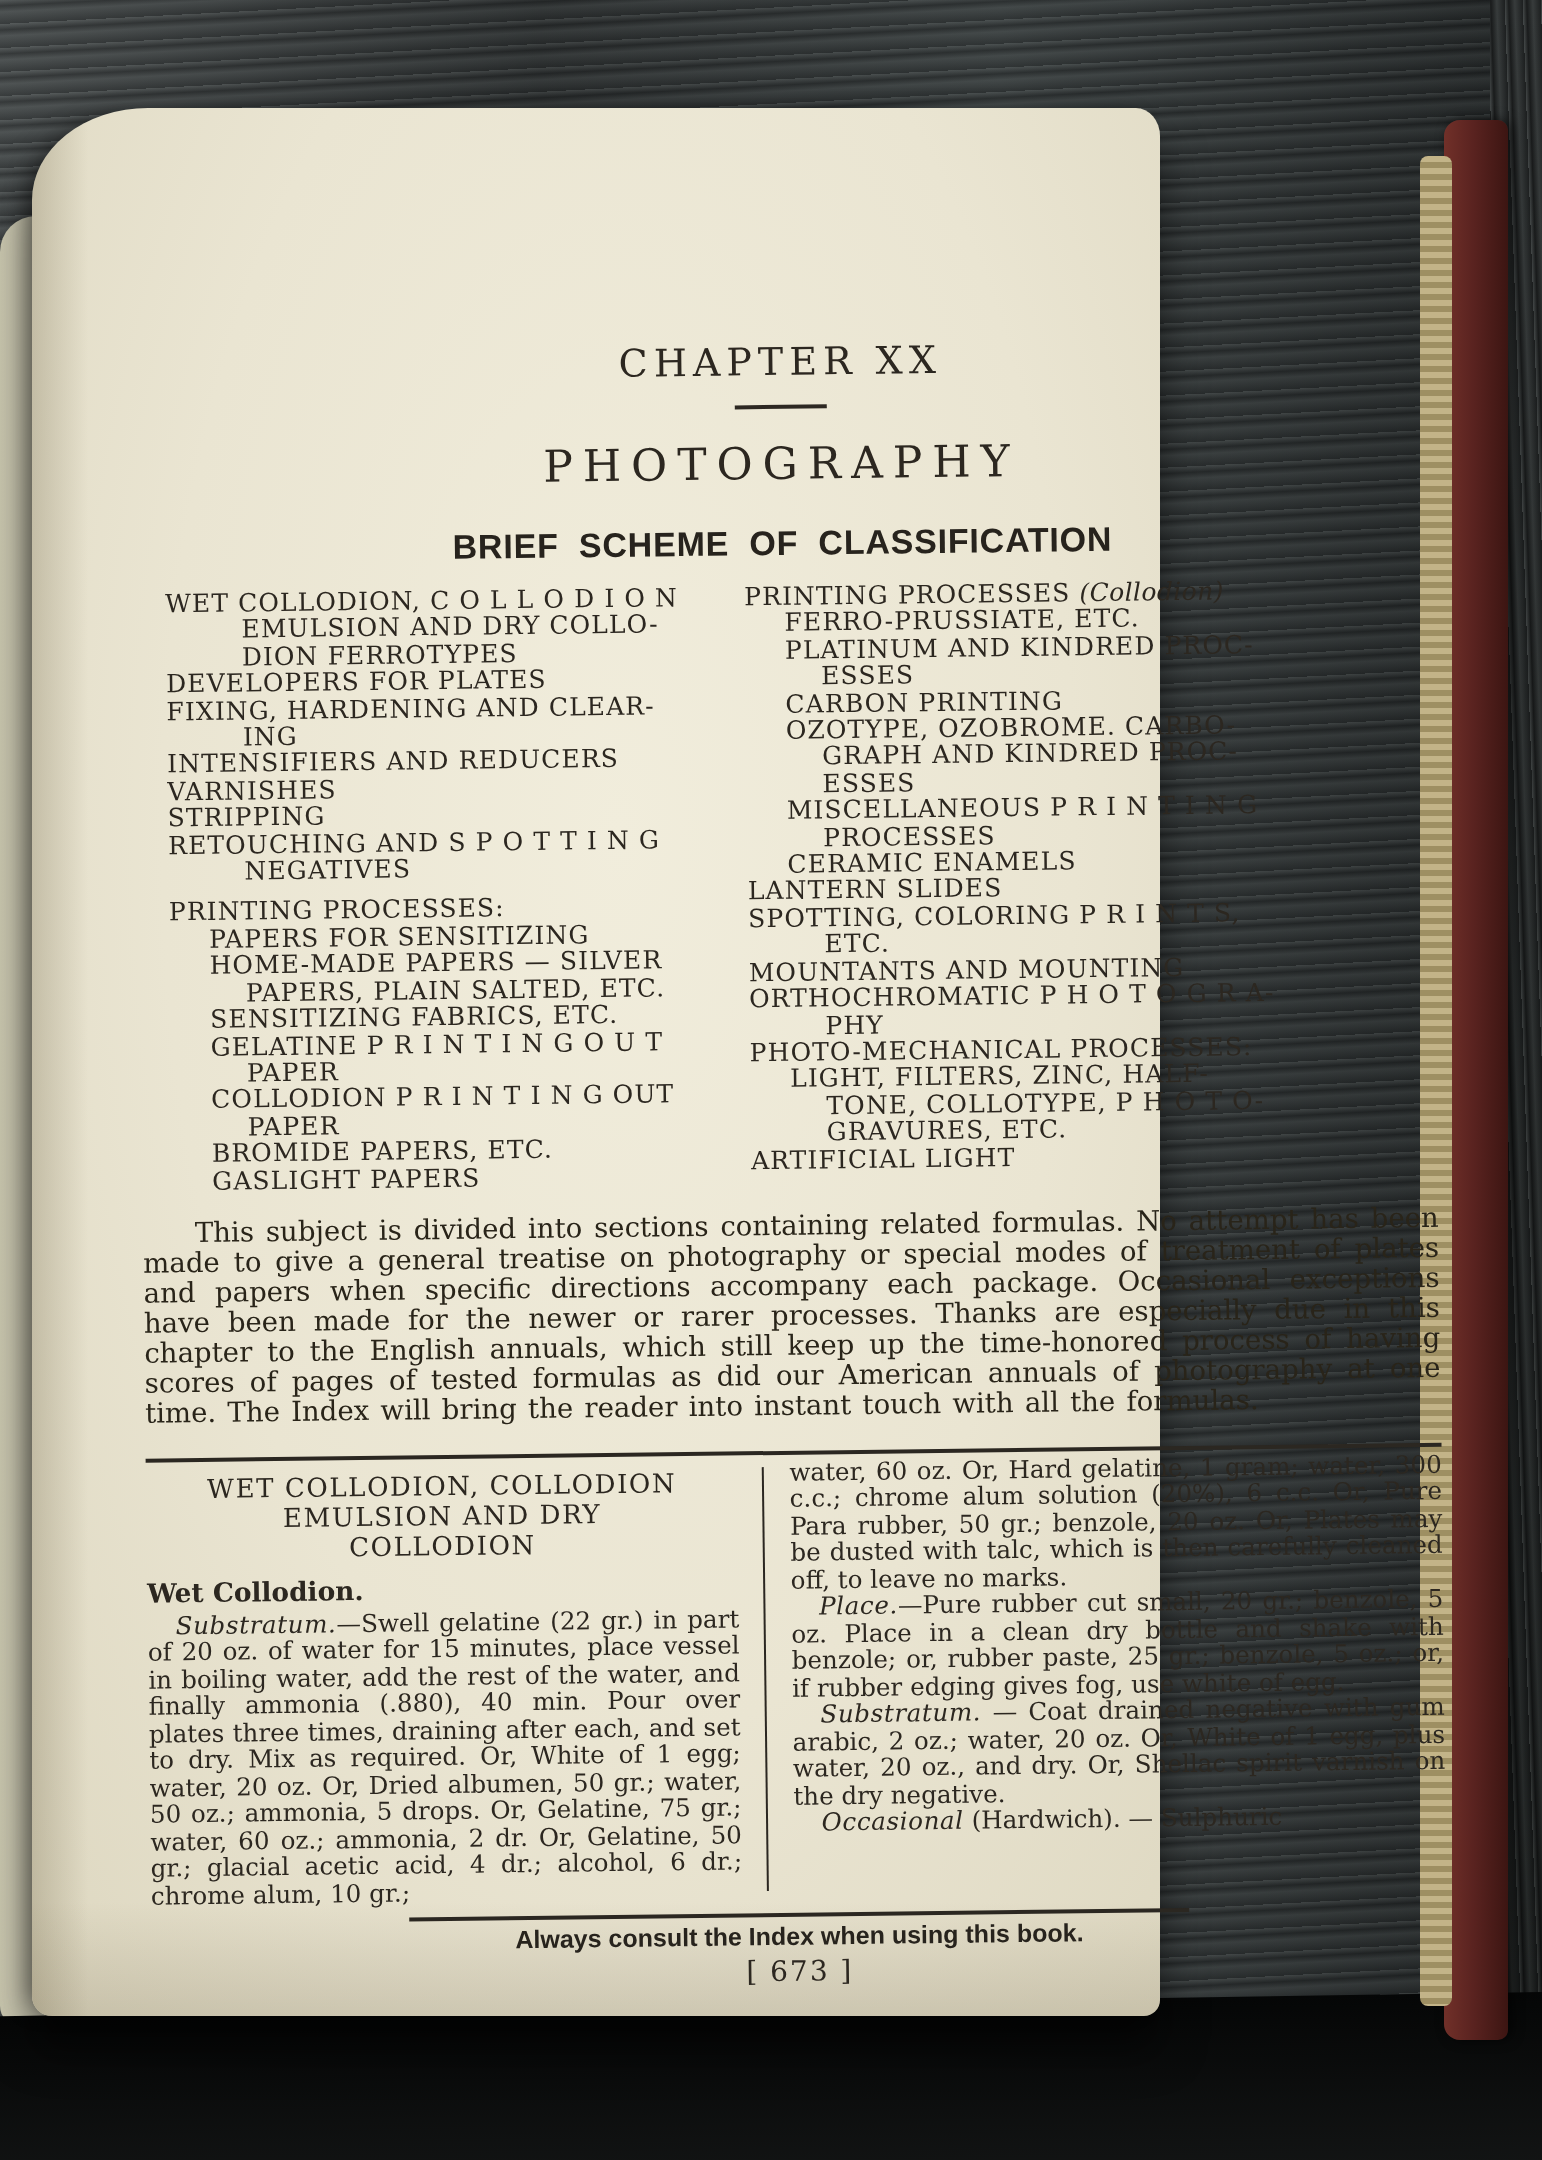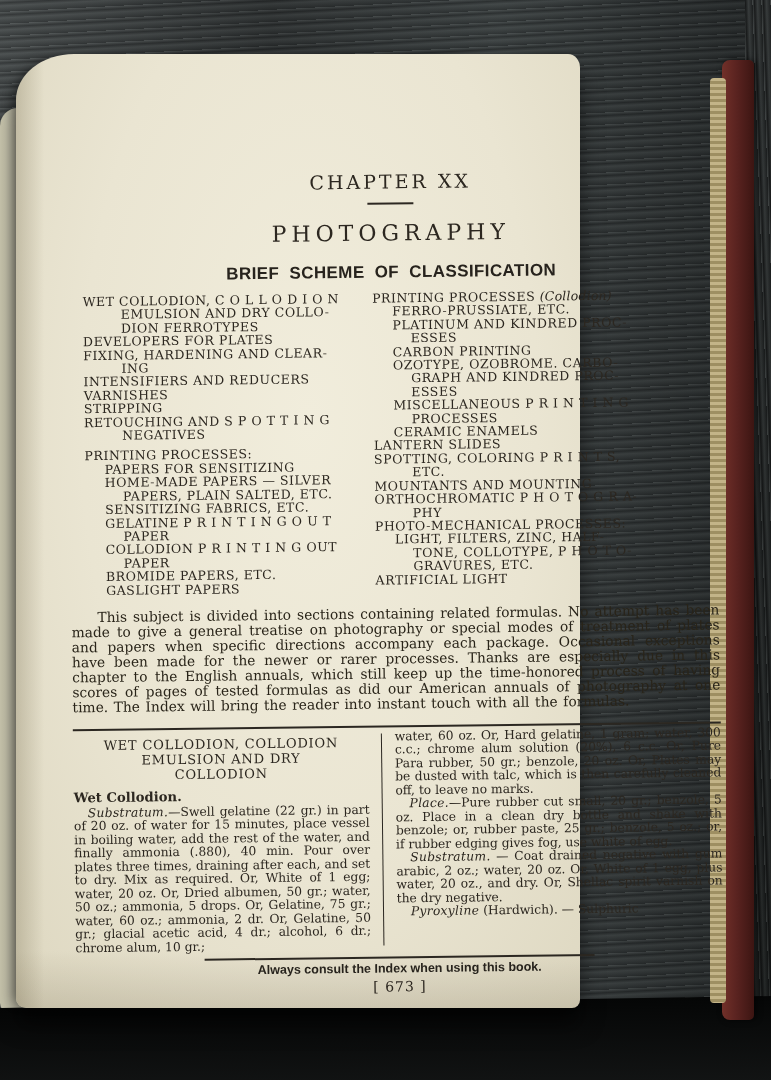--- a/index.html
+++ b/index.html
@@ -176,21 +176,21 @@
         <div class="fsub">Wet Collodion.</div>
         <div>
             <p class="fp"><i>Substratum.</i>—Swell gelatine (22 gr.) in part of 20 oz. of water for 15 minutes, place vessel in boiling water, add the rest of the water, and finally ammonia (.880), 40 min.  Pour over plates three times, draining after each, and set to dry.  Mix as required.  Or, White of 1 egg; water, 20 oz.  Or, Dried albumen, 50 gr.; water, 50 oz.; ammonia, 5 drops.  Or, Gelatine, 75 gr.; water, 60 oz.; ammonia, 2 dr.  Or, Gelatine, 50 gr.; glacial acetic acid, 4 dr.; alcohol, 6 dr.; chrome alum, 10 gr.;</p>
           </div>
       </div>
       <div class="fcol-right">
         <div>
             <p class="fp noind">water, 60 oz.  Or, Hard gelatine, 1 gram; water, 300 c.c.; chrome alum solution (20%), 6 c.c.  Or, Pure Para rubber, 50 gr.; benzole, 20 oz.  Or, Plates may be dusted with talc, which is then carefully cleaned off, to leave no marks.</p>
             <p class="fp"><i>Place.</i>—Pure rubber cut small, 20 gr.; benzole, 5 oz.  Place in a clean dry bottle and shake with benzole; or, rubber paste, 25 gr.; benzole, 5 oz.; or, if rubber edging gives fog, use white of egg.</p>
             <p class="fp"><i>Substratum.</i> — Coat drained negative with gum arabic, 2 oz.; water, 20 oz.  Or, White of 1 egg, plus water, 20 oz., and dry.  Or, Shellac spirit varnish on the dry negative.</p>
-            <p class="fp"><i>Pyroxyline</i>  (Hardwich). — Sulphuric</p>
+            <p class="fp"><i>Occasional</i>  (Hardwich). — Sulphuric</p>
           </div>
       </div>
     </div>
 
     <div class="footer-rule"></div>
     <div class="footer-note">Always consult the Index when using this book.</div>
     <div class="page-num">[ 673 ]</div>
 
   </div>
 </div>

